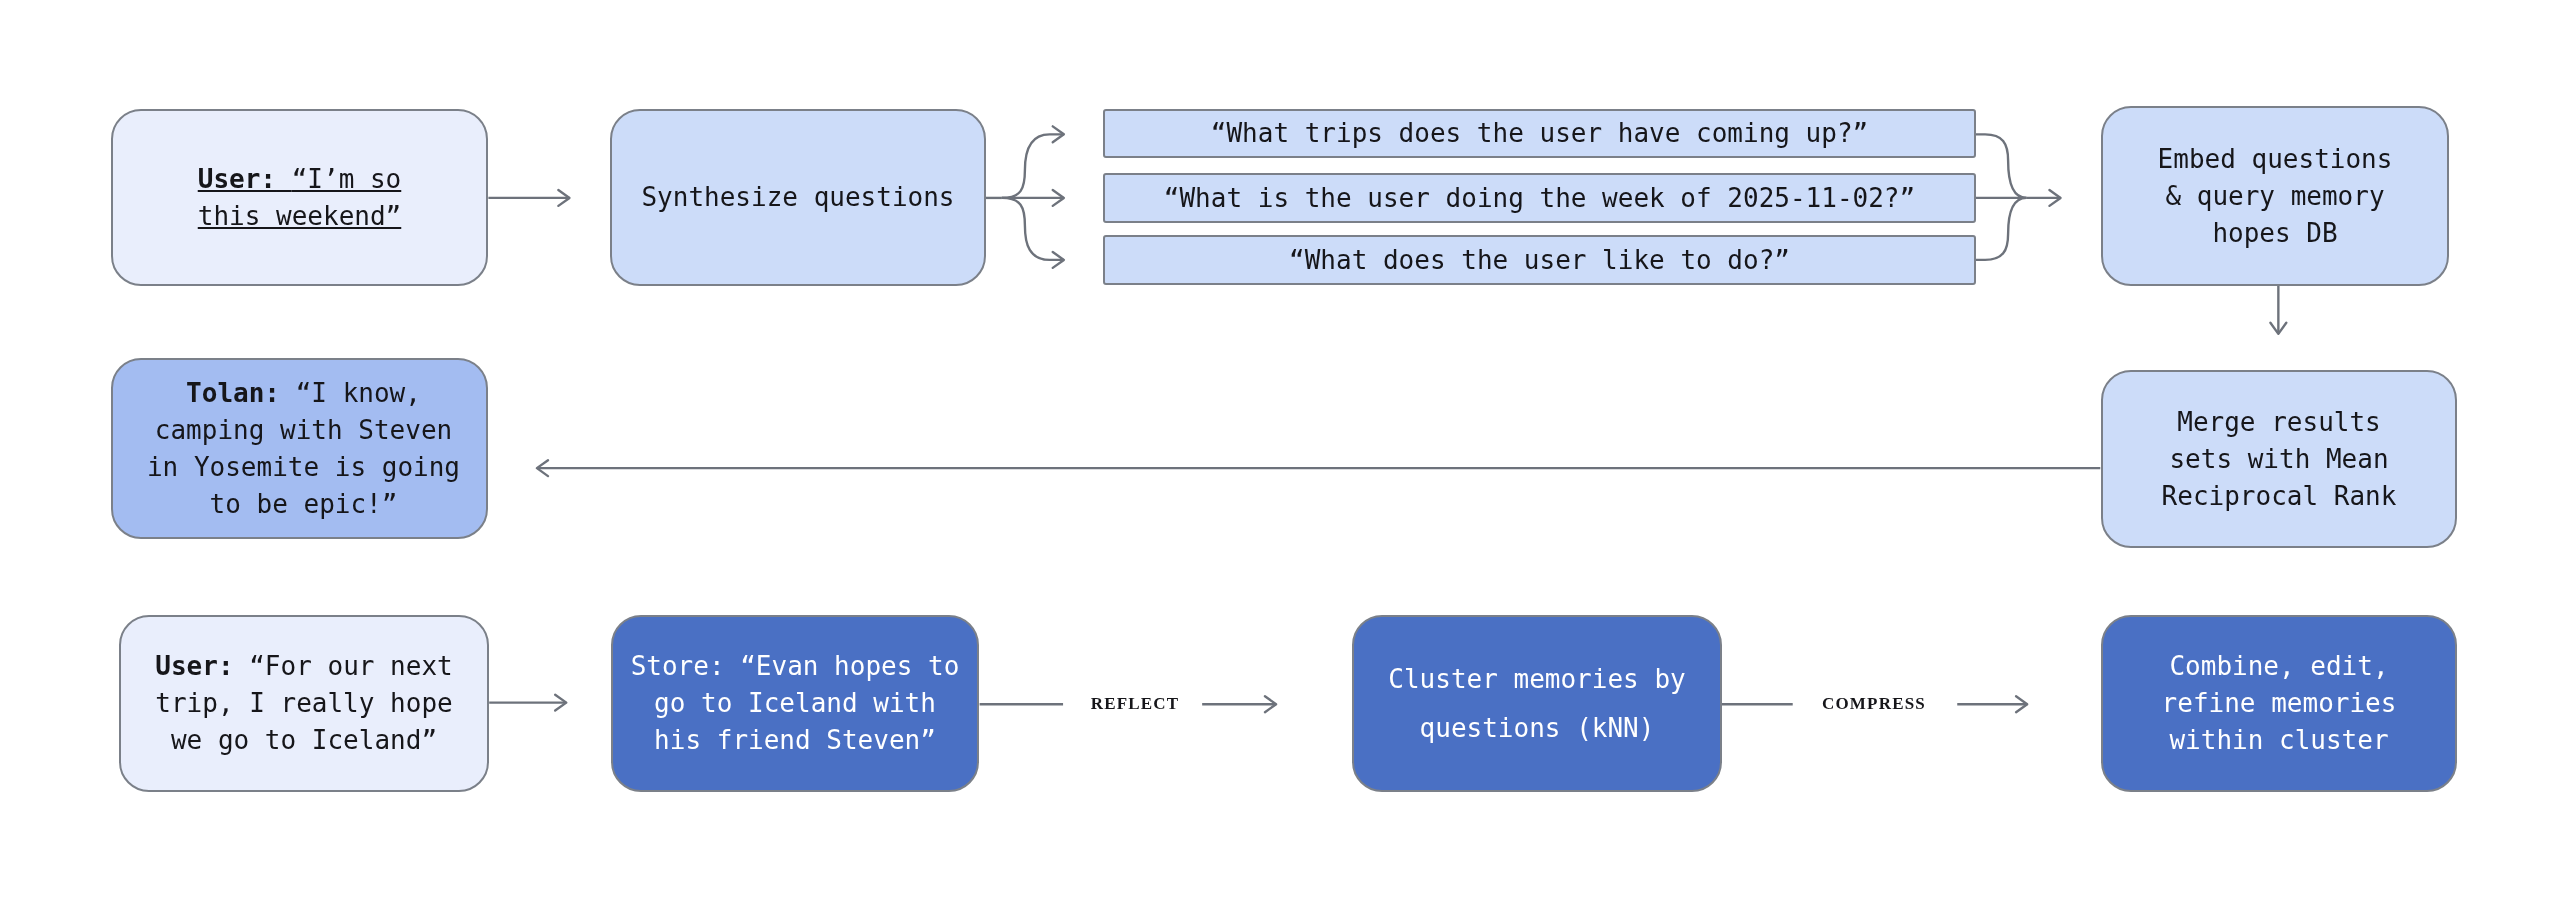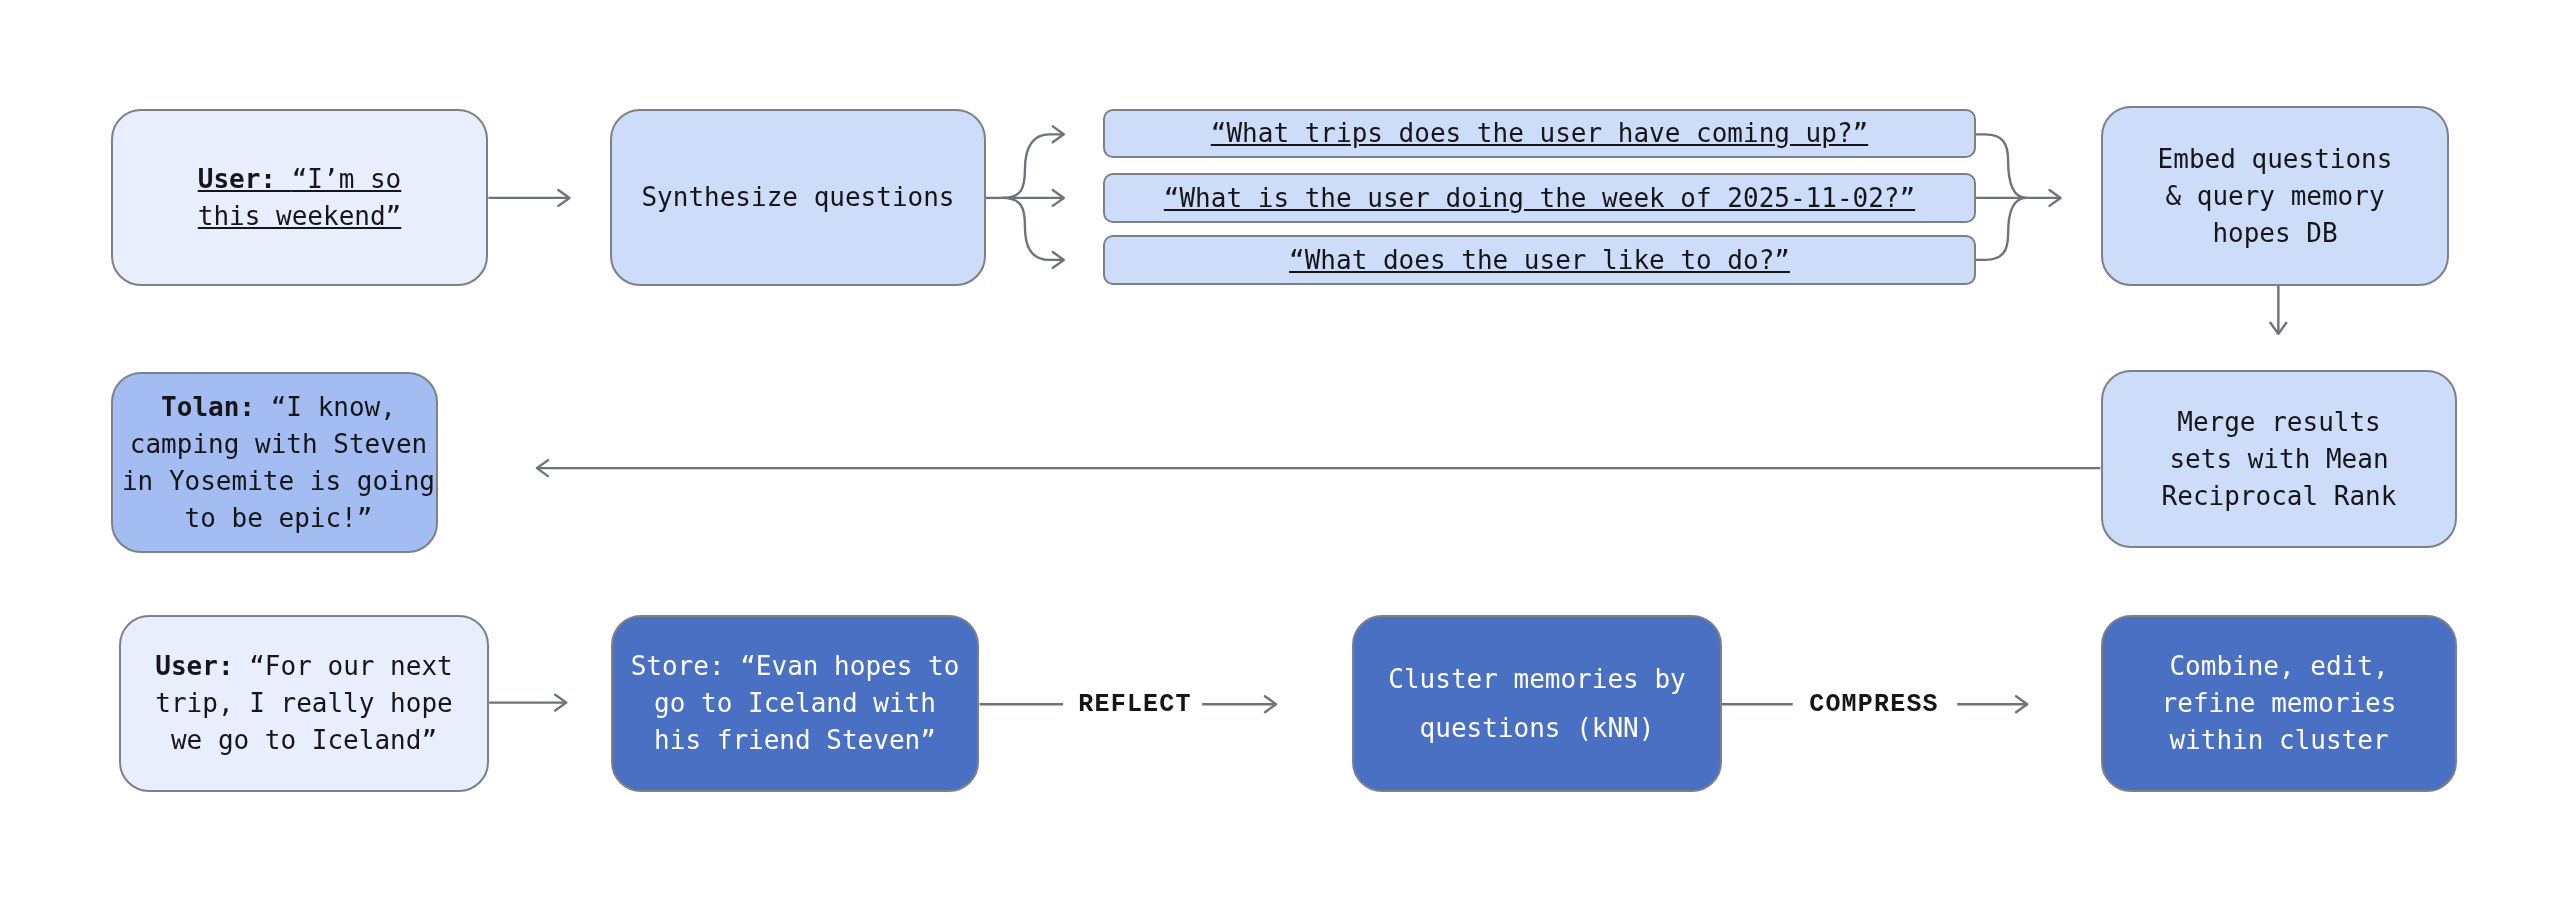--- a/index.html
+++ b/index.html
@@ -31,28 +31,28 @@
     border-radius:30px;
     display:flex;flex-direction:column;
     justify-content:center;align-items:center;
     text-align:center;
     font-size:26px;line-height:37px;
     background:var(--c-node-light);
   }
   .node.lighter{background:var(--c-node-lighter);}
   .node.medium{background:var(--c-node-medium);}
   .node.dark{background:var(--c-node-dark);color:var(--c-text-light);}
-  .node.pill{border-radius:10px;text-decoration:underline;}
+  .node.pill{border-radius:3px;}
   .bold{font-weight:bold;}
   .flow-label{
     position:absolute;
     transform:translate(-50%,-50%);
-    font-family:Liberation Mono, monospace;
+    font-family:Liberation Serif, serif;
     font-weight:bold;
-    font-size:25px;
+    font-size:17px;
     letter-spacing:1.2px;
     color:var(--c-text-dark);
     white-space:nowrap;
   }
 </style>
 </head>
 <body>
 
 <div id="canvas">
 
@@ -106,21 +106,21 @@
   <div class="node pill" style="left:1103px;top:235px;width:873px;height:50px;">
     <div>“What does the user like to do?”</div>
   </div>
 
   <div class="node" style="left:2101px;top:106px;width:348px;height:180px;">
     <div>Embed questions</div>
     <div>&amp; query memory</div>
     <div>hopes DB</div>
   </div>
 
-  <div class="node medium" style="left:111px;top:372px;width:327px;height:181px;padding-left:8px;">
+  <div class="node medium" style="left:111px;top:358px;width:377px;height:181px;padding-left:8px;">
     <div><b class="bold">Tolan:</b> <span>“I know,</span></div>
     <div>camping with Steven</div>
     <div>in Yosemite is going</div>
     <div>to be epic!”</div>
   </div>
 
   <div class="node lighter" style="left:119px;top:615px;width:370px;height:177px;">
     <div><b class="bold">User:</b> <span>“For our next</span></div>
     <div>trip, I really hope</div>
     <div>we go to Iceland”</div>

